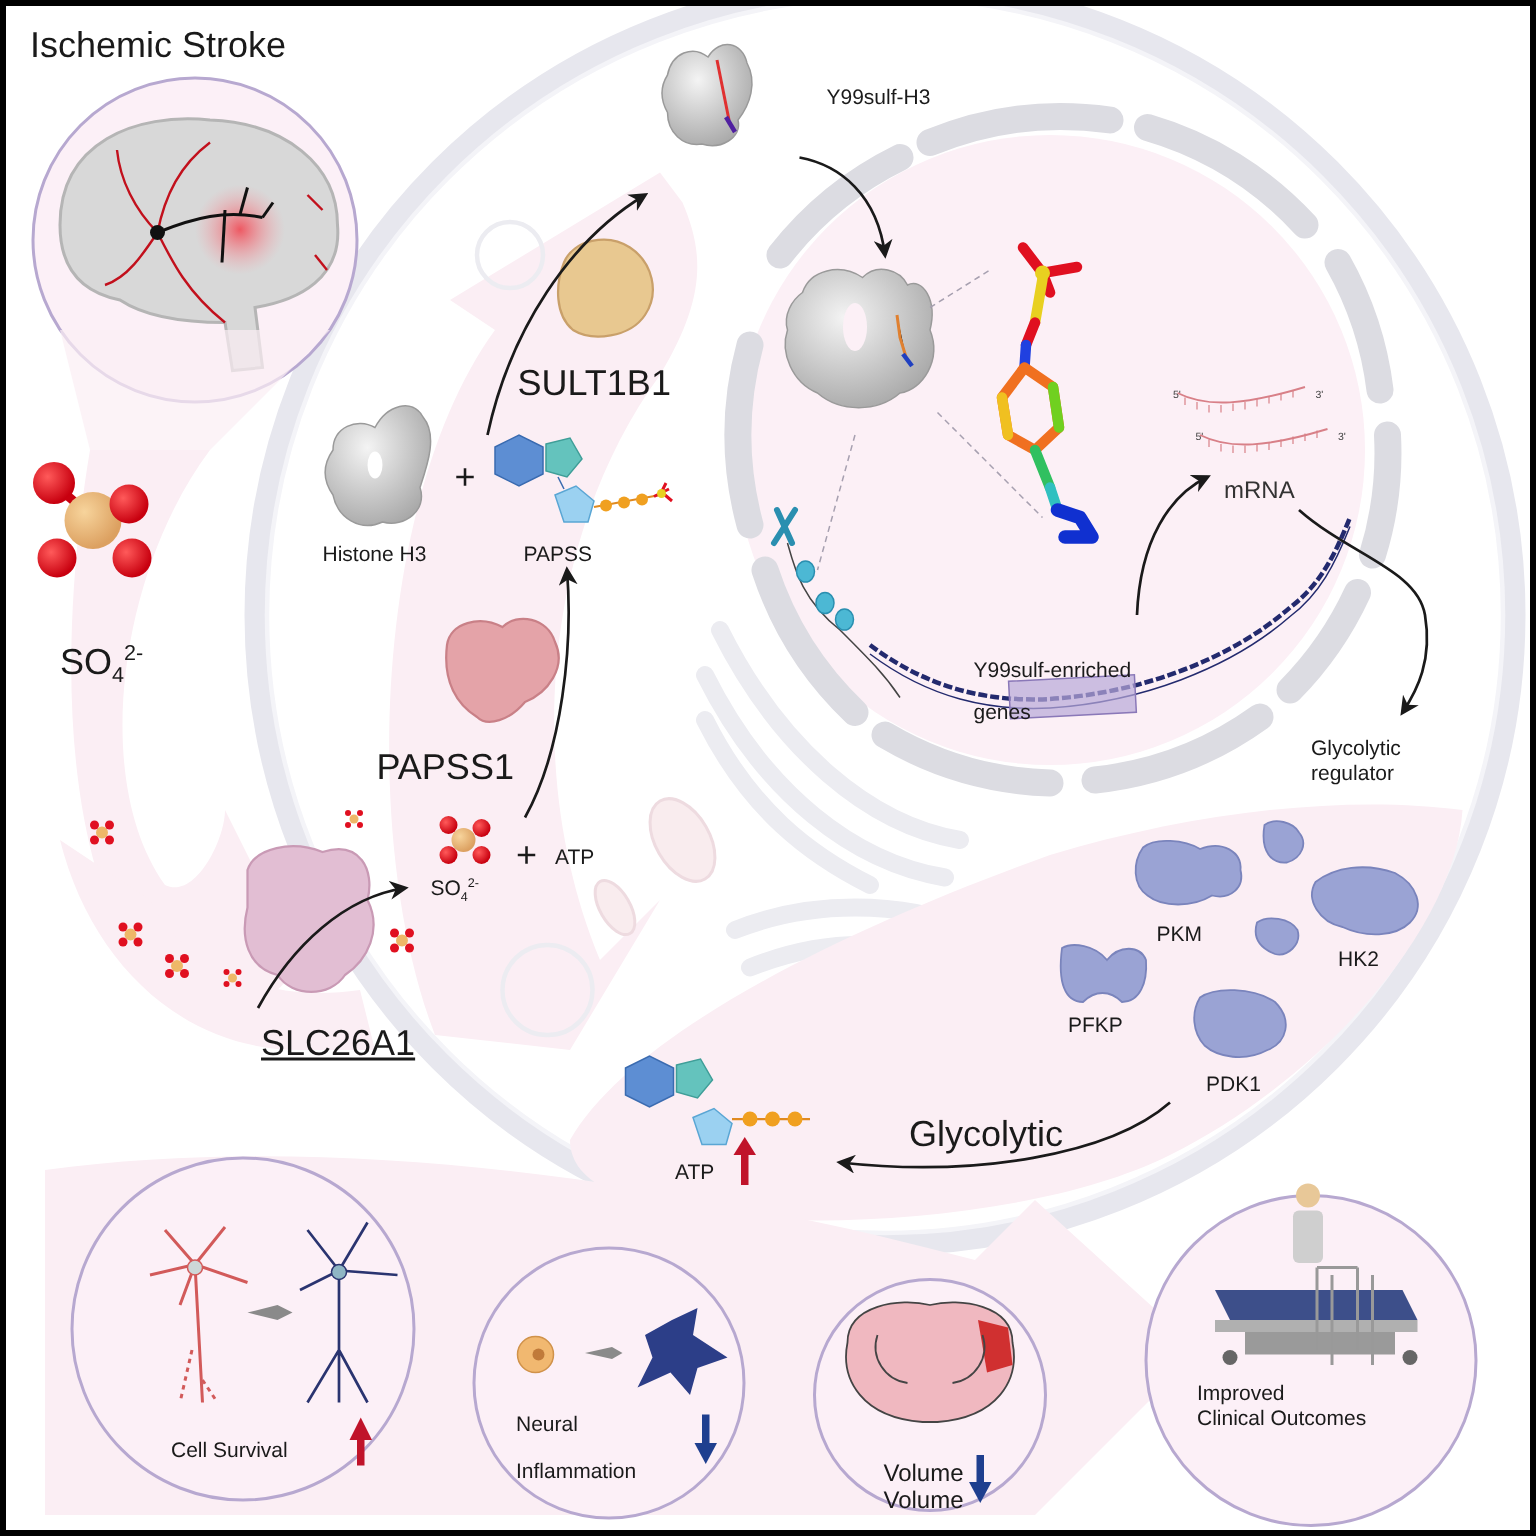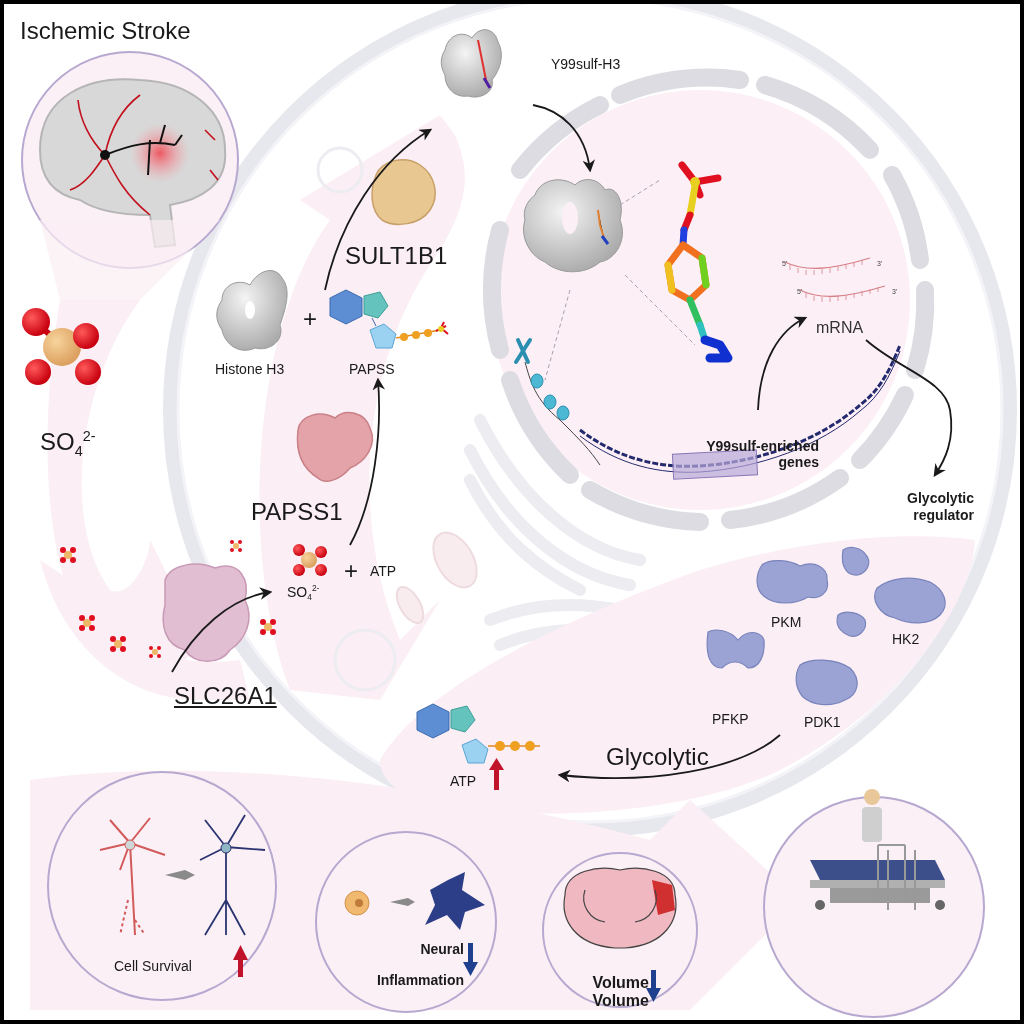--- a/index.html
+++ b/index.html
@@ -6,21 +6,21 @@
   body { width: 1024px; height: 1024px; position: relative; overflow: hidden; font-family: "Liberation Sans", sans-serif; }
   #frame { position: absolute; left: 4px; top: 4px; width: 1016px; height: 1016px; background: #ffffff; overflow: hidden; }
   svg#scene { position: absolute; left: -4px; top: -4px; width: 1024px; height: 1024px; }
   .lbl { position: absolute; color: #1a1a1a; white-space: nowrap; line-height: 1; }
   .t-title { font-size: 24px; }
   .t-big { font-size: 24px; }
   .t-huge { font-size: 32px; }
   .t-sm { font-size: 14px; }
   .t-xs { font-size: 16px; color:#333; }
   .t-tiny { font-size: 7px; color:#444; }
-  .center { text-align: right; font-weight: bold; }
+  .center { text-align: left; }
   sup, sub { font-size: 60%; }
 </style>
 </head>
 <body>
 
 <div id="frame">
 <svg id="scene" viewBox="0 0 1024 1024">
   <defs>
     <radialGradient id="ischemia" cx="50%" cy="50%" r="50%">
       <stop offset="0%" stop-color="#f04a55" stop-opacity="0.9"></stop>
@@ -376,47 +376,51 @@
 <div class="lbl t-sm" style="left:197px;top:358px;margin-left:14px;">Histone H3</div>
 <div class="lbl t-big" style="left:299px;top:303px;">+</div>
 <div class="lbl t-sm" style="left:345px;top:358px;">PAPSS</div>
 <div class="lbl t-big" style="left:341px;top:240px;">SULT1B1</div>
 
 <div class="lbl t-sm" style="left:547px;top:53px;">Y99sulf-H3</div>
 
 
 <div class="lbl t-sm center" style="left:645px;top:435px;width:170px;">
   <div>Y99sulf-enriched</div>
-  <div style="margin-top:2px;">genes</div>
+  <div style="margin-top:14px;">genes</div>
 </div>
 
 <div class="lbl t-xs" style="left:812px;top:316px;">mRNA</div>
 <div class="lbl t-tiny" style="left:778px;top:256px;">5'</div>
 <div class="lbl t-tiny" style="left:873px;top:256px;">3'</div>
 <div class="lbl t-tiny" style="left:793px;top:284px;">5'</div>
 <div class="lbl t-tiny" style="left:888px;top:284px;">3'</div>
 
 <div class="lbl t-sm center" style="left:870px;top:487px;width:100px;">
   <div>Glycolytic</div>
   <div style="margin-top:3px;">regulator</div>
 </div>
 
 <div class="lbl t-sm" style="left:767px;top:611px;">PKM</div>
 <div class="lbl t-sm" style="left:888px;top:628px;text-align:center;">HK2</div>
-<div class="lbl t-sm" style="left:708px;top:708px;">PFKP</div>
+<div class="lbl t-sm" style="left:708px;top:672px;">PFKP</div>
 <div class="lbl t-sm" style="left:800px;top:711px;">PDK1</div>
 
 <div class="lbl t-big" style="left:602px;top:741px;">Glycolytic</div>
 <div class="lbl t-sm" style="left:446px;top:770px;">ATP</div>
 
 <div class="lbl t-sm" style="left:110px;top:955px;">Cell Survival</div>
 
 <div class="lbl t-sm center" style="left:340px;top:938px;width:120px;">
   <div>Neural</div>
   <div style="margin-top:17px;">Inflammation</div>
 </div>
 
 <div class="lbl t-xs center" style="left:585px;top:971px;width:60px;color:#1a1a1a;">
   <div>Volume</div>
   <div style="margin-top:2px;">Volume</div>
 </div>
 
+<div class="lbl t-sm center" style="left:794px;top:917px;width:160px;">
+  <div>Improved</div>
+  <div style="margin-top:3px;">Clinical Outcomes</div>
+</div>
 </div>
 
 </body></html>

